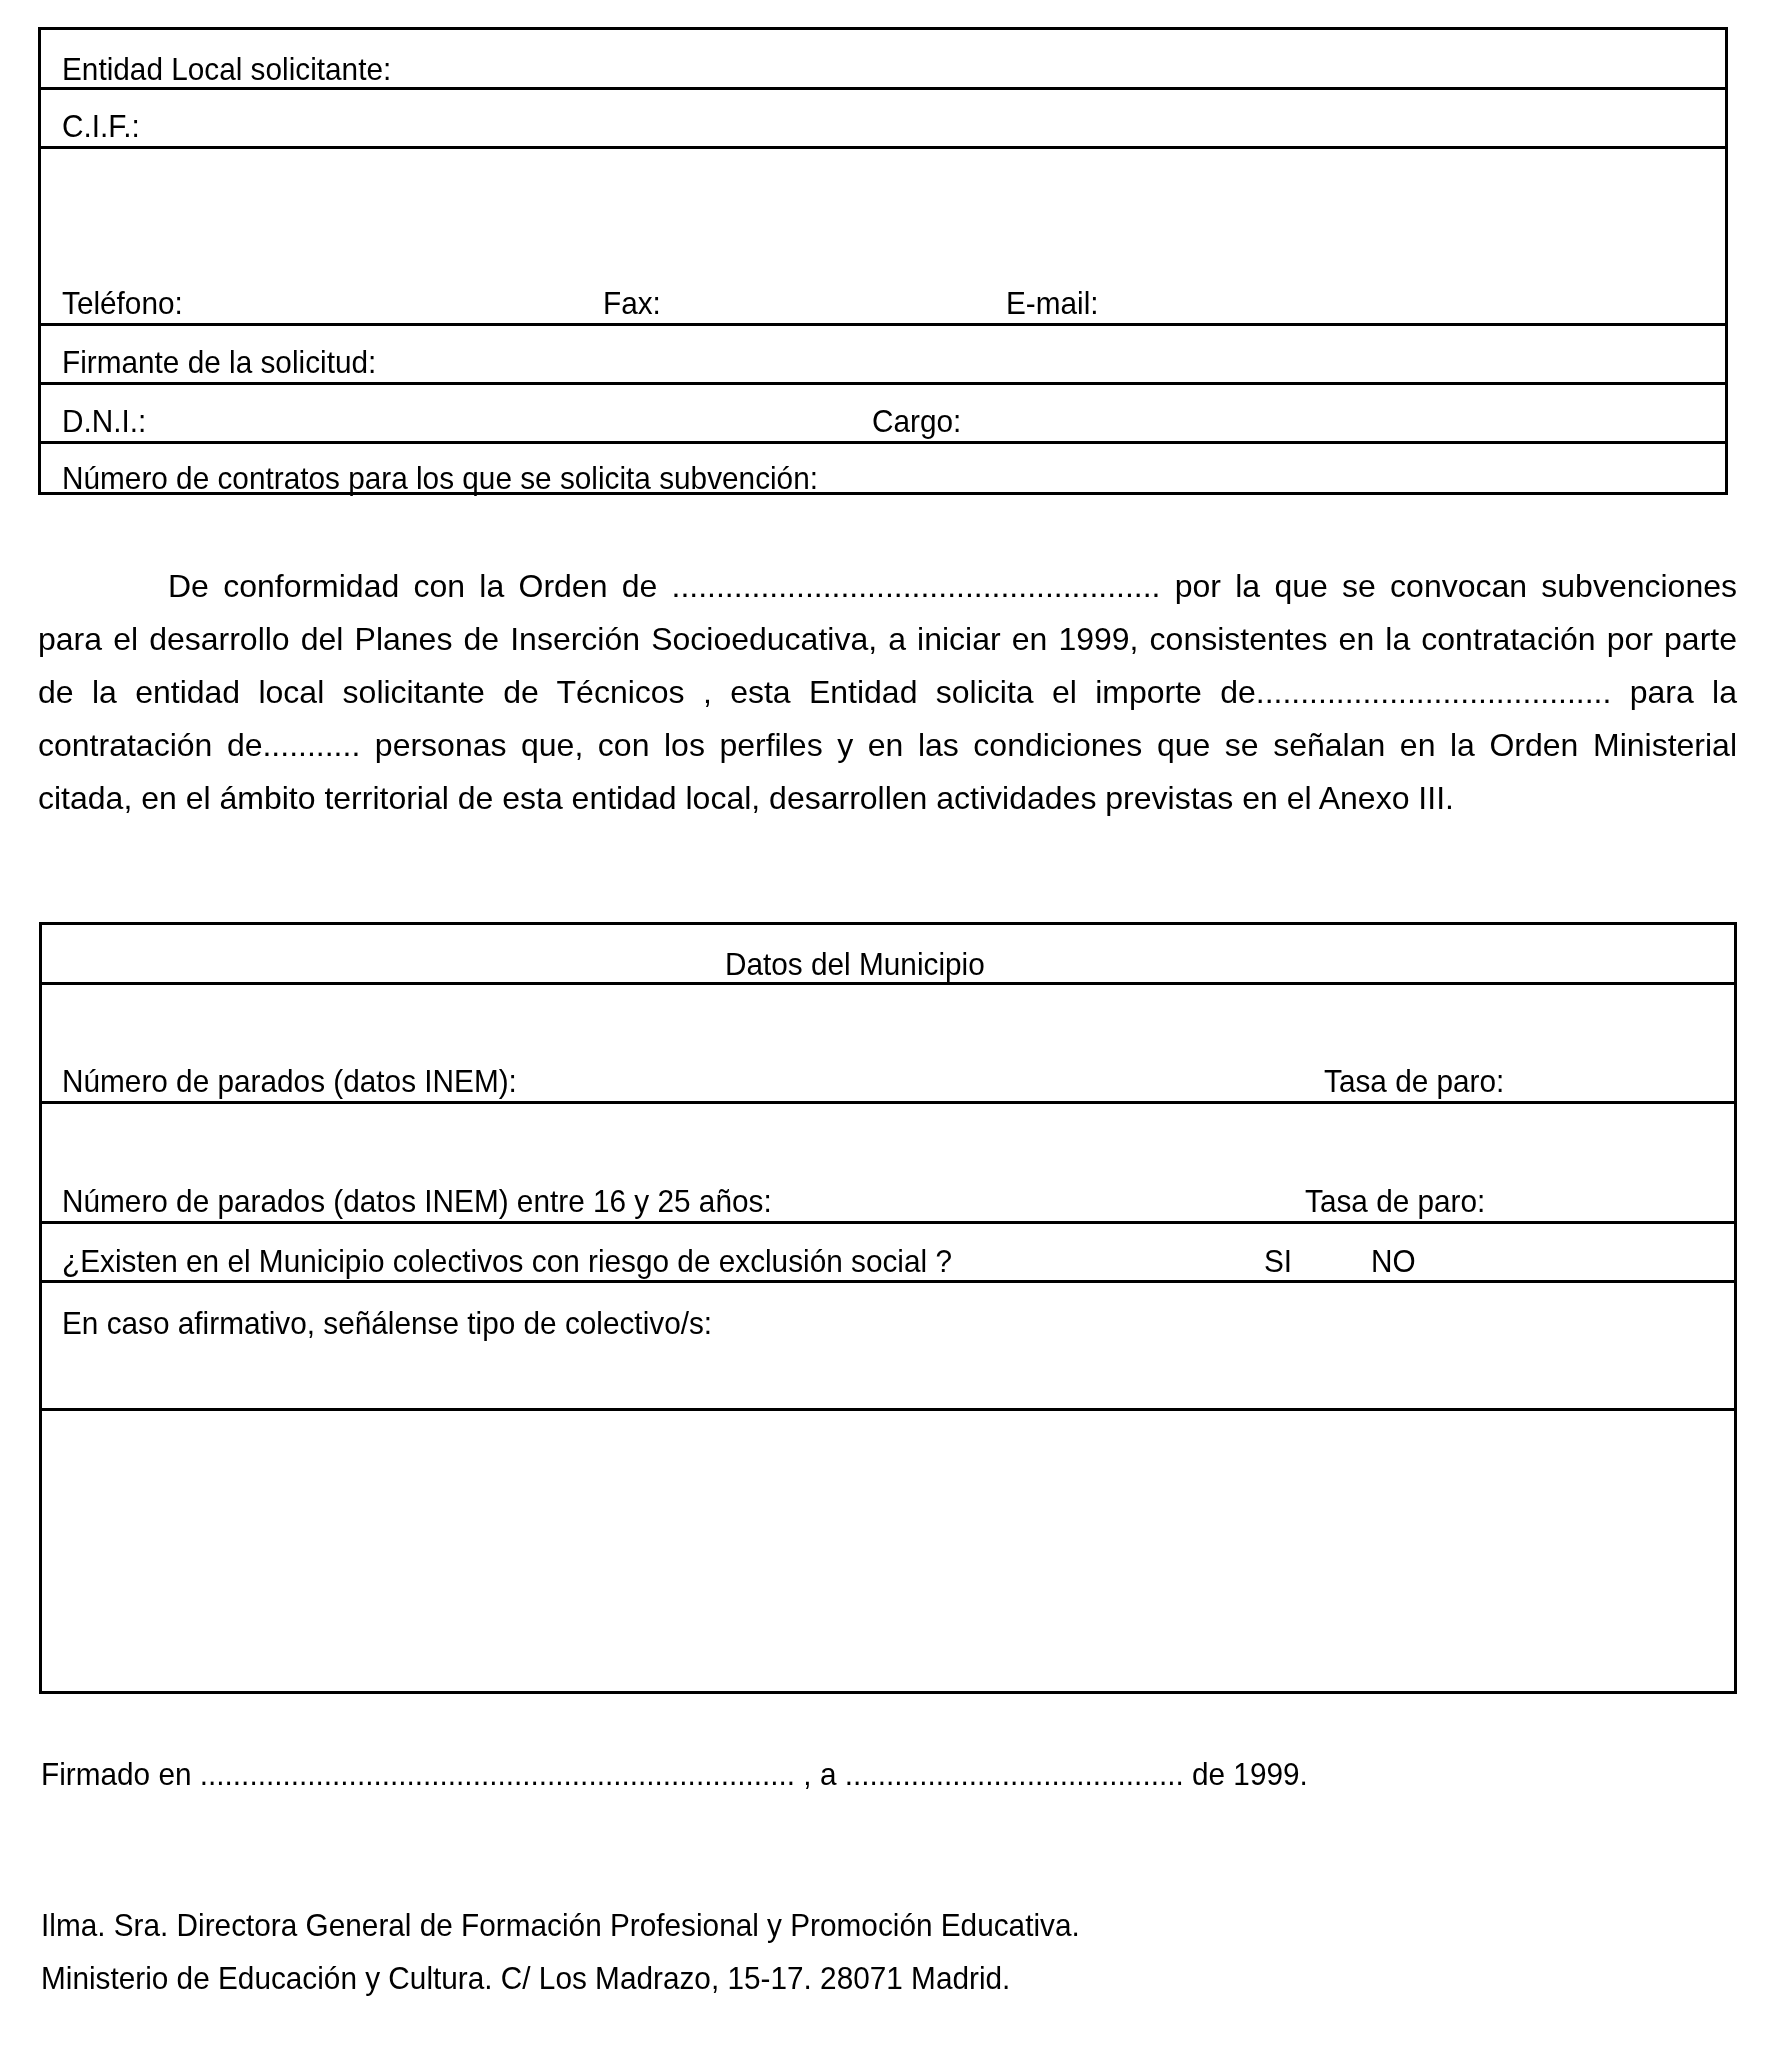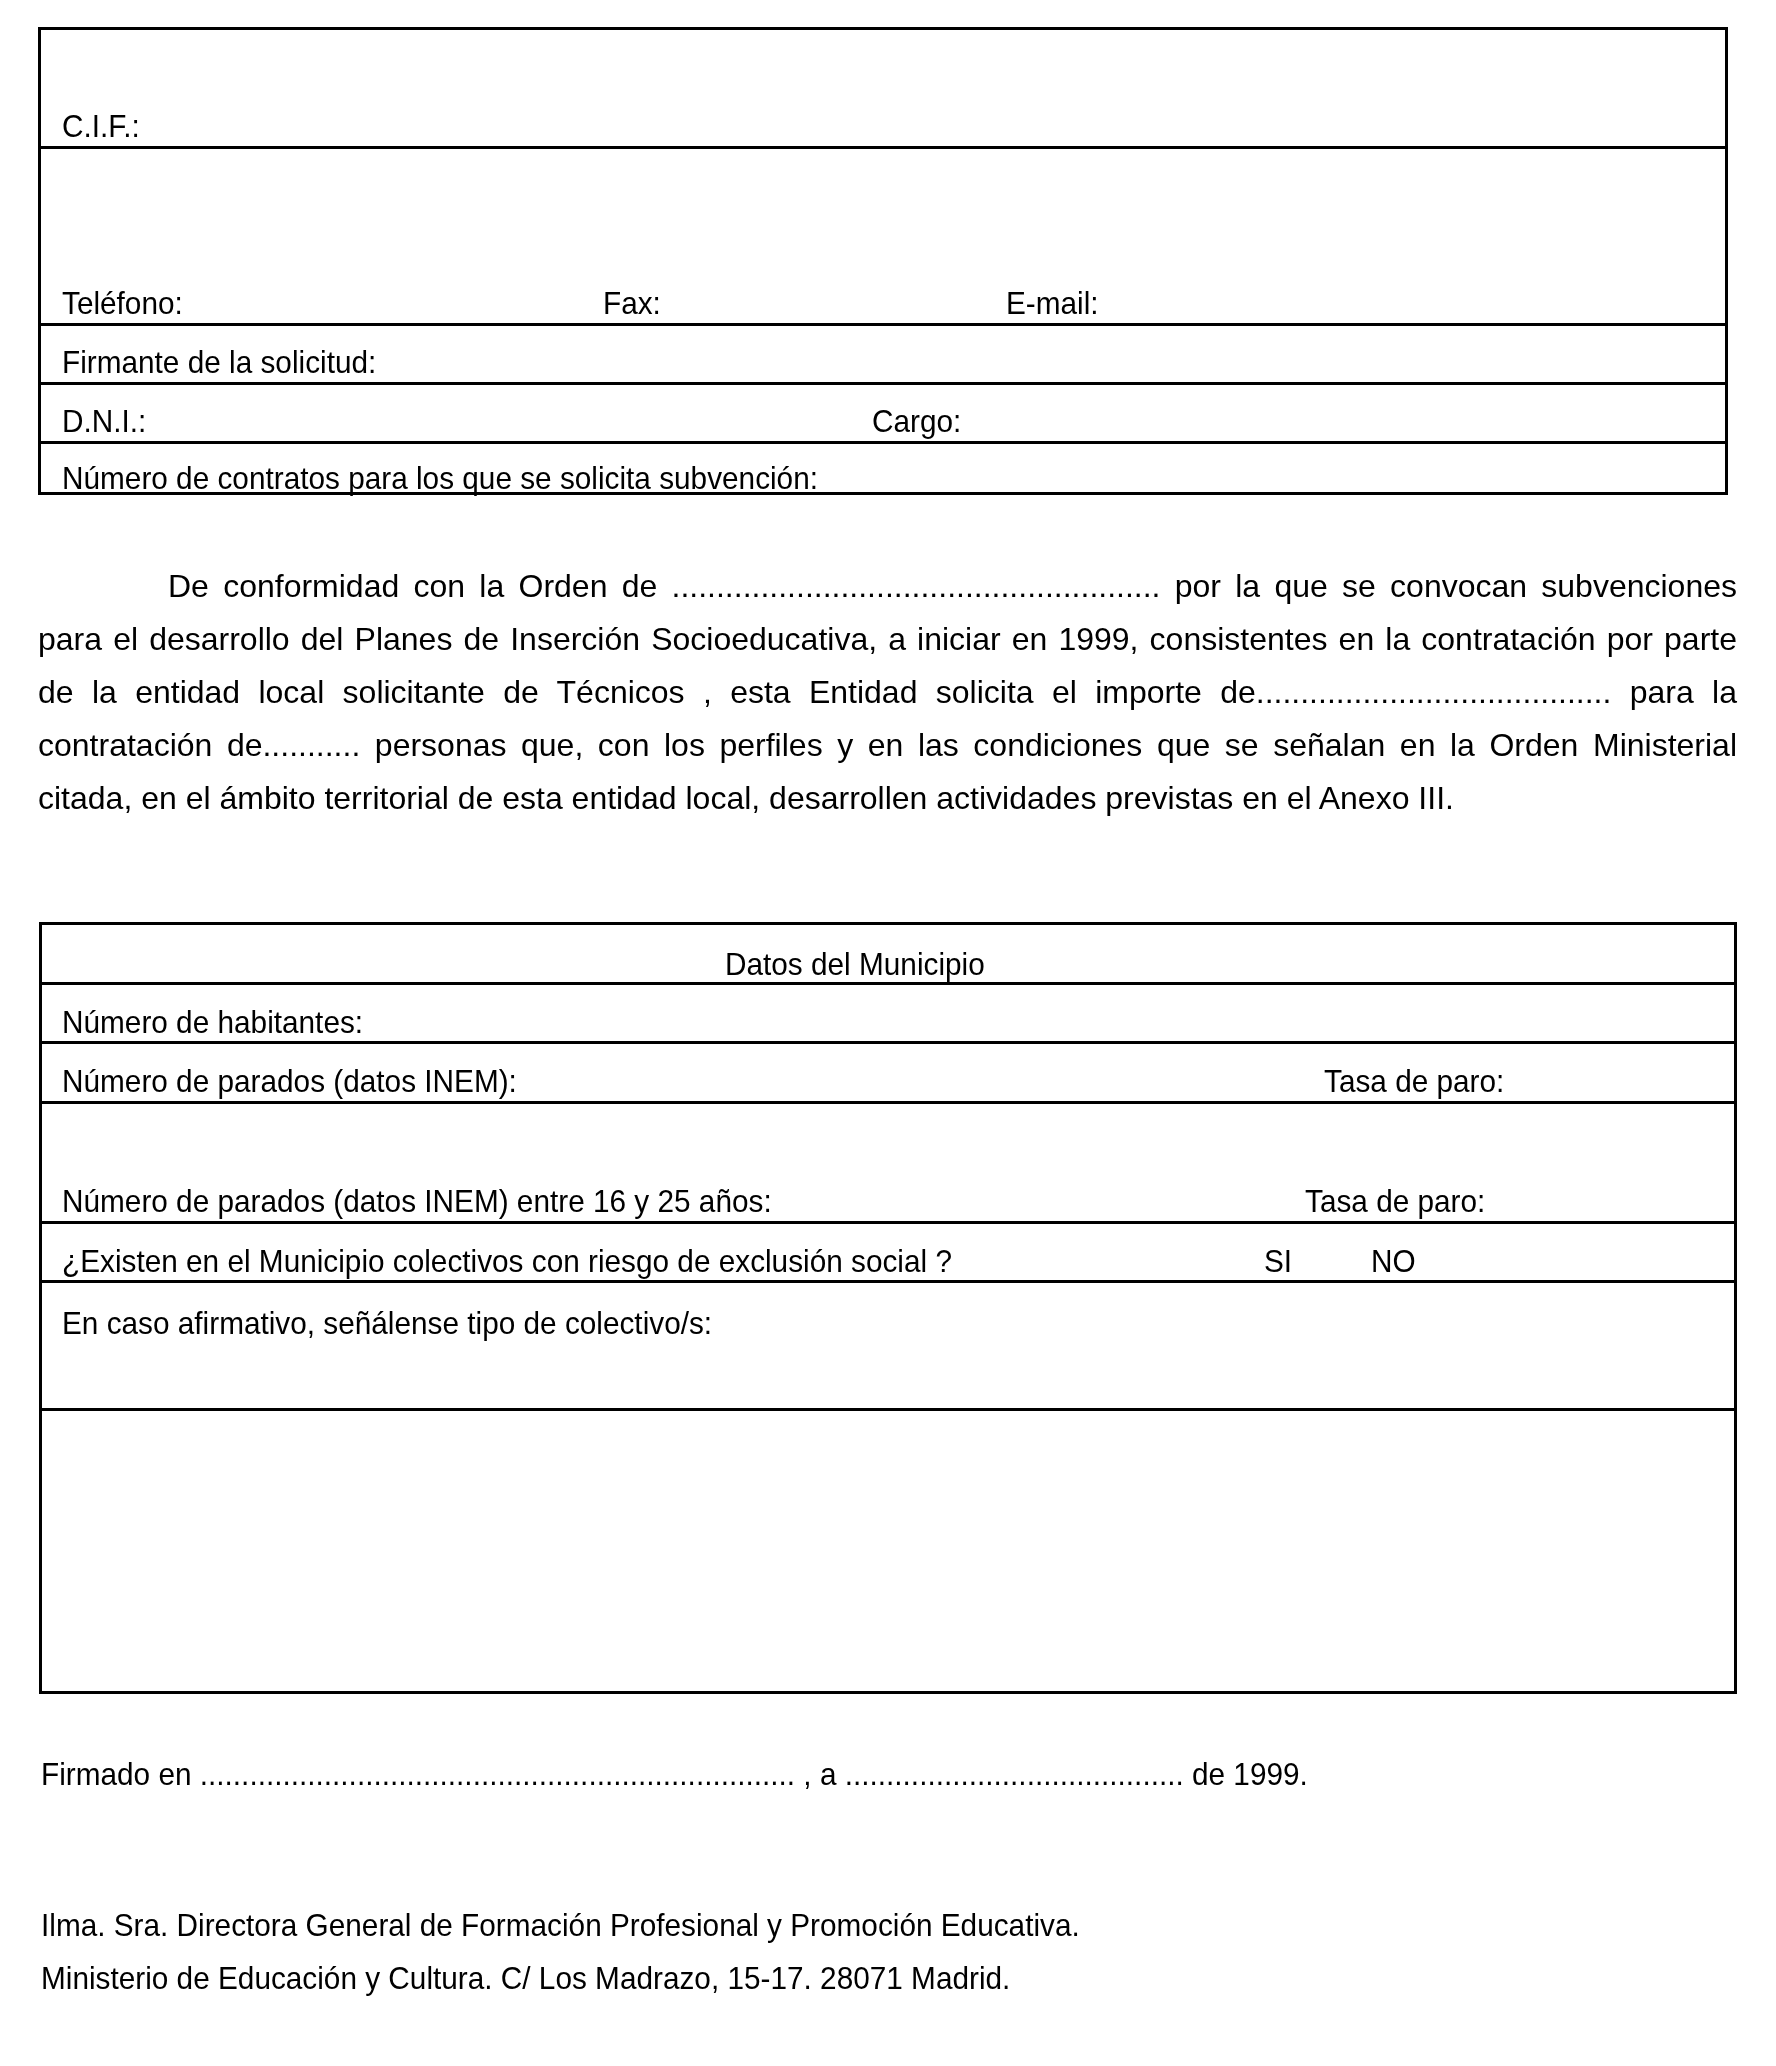--- a/index.html
+++ b/index.html
@@ -21,20 +21,23 @@
   
   #box2 { left:39px; top:922px; width:1698px; height:772px; border:3px solid #000; box-sizing:border-box; }
   #box2 .row { position:absolute; left:0; right:0; border-bottom:3px solid #000; box-sizing:border-box; }
 
   .field { position:absolute; }
 </style>
 </head>
 <body>
 
 <div id="box1" class="abs">
+  <div class="row" style="top:0;height:60px">
+    <span class="field txt" style="left:21px;top:22.7px">Entidad Local solicitante:</span>
+  </div>
   <div class="row" style="top:60px;height:59px">
     <span class="field txt" style="left:21px;top:19.6px">C.I.F.:</span>
   </div>
   <div class="row" style="top:237px;height:59px">
     <span class="field txt" style="left:21px;top:19.6px">Teléfono:</span>
     <span class="field txt" style="left:562px;top:19.6px">Fax:</span>
     <span class="field txt" style="left:965px;top:19.6px">E-mail:</span>
   </div>
   <div class="row" style="top:296px;height:59px">
     <span class="field txt" style="left:21px;top:19.6px">Firmante de la solicitud:</span>
@@ -49,23 +52,20 @@
 </div>
 
 <div id="para" class="abs">
   <p>De conformidad con la Orden de ....................................................... por la que se convocan subvenciones para el desarrollo del Planes de Inserción Socioeducativa, a iniciar en 1999, consistentes en la contratación por parte de la entidad local solicitante de Técnicos , esta Entidad solicita el importe de........................................ para la contratación de........... personas que, con los perfiles y en las condiciones que se señalan en la Orden Ministerial citada, en el ámbito territorial de esta entidad local, desarrollen  actividades previstas en el Anexo III.</p>
 </div>
 
 <div id="box2" class="abs">
   <div class="row" style="top:0;height:60px">
     <span class="field txt" style="left:683px;top:22.7px">Datos del Municipio</span>
   </div>
-  <div class="row" style="top:60px;height:59px">
-    <span class="field txt" style="left:19.6px;top:21px">Número de habitantes:</span>
-  </div>
   <div class="row" style="top:119px;height:60px">
     <span class="field txt" style="left:19.6px;top:21px">Número de parados (datos INEM):</span>
     <span class="field txt" style="left:1282px;top:21px">Tasa de paro:</span>
   </div>
   <div class="row" style="top:239px;height:60px">
     <span class="field txt" style="left:19.6px;top:21px">Número de parados (datos INEM)  entre 16 y 25 años:</span>
     <span class="field txt" style="left:1263px;top:21px">Tasa de paro:</span>
   </div>
   <div class="row" style="top:299px;height:59px">
     <span class="field txt" style="left:19.6px;top:21px">¿Existen en el Municipio colectivos con riesgo de exclusión social ?</span>

